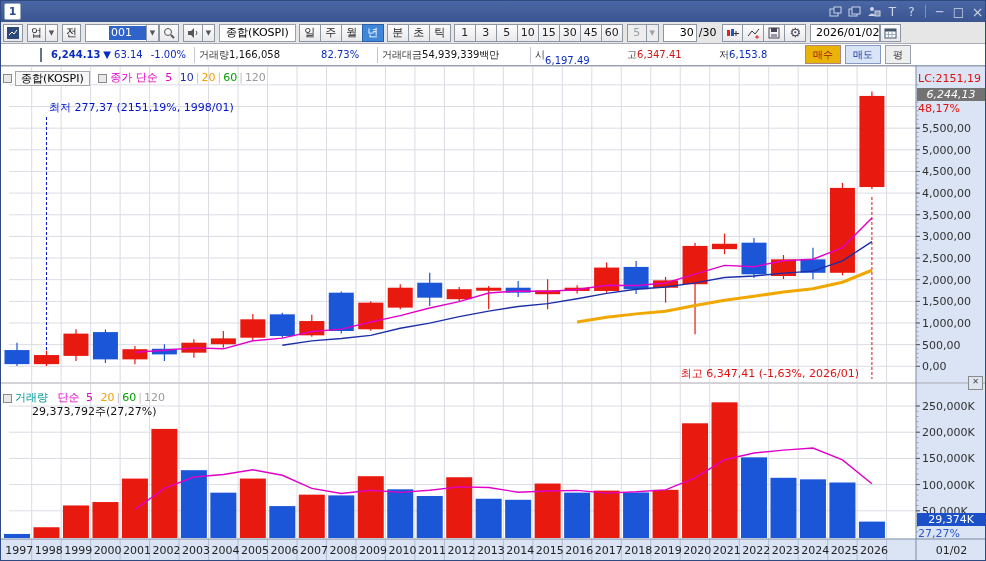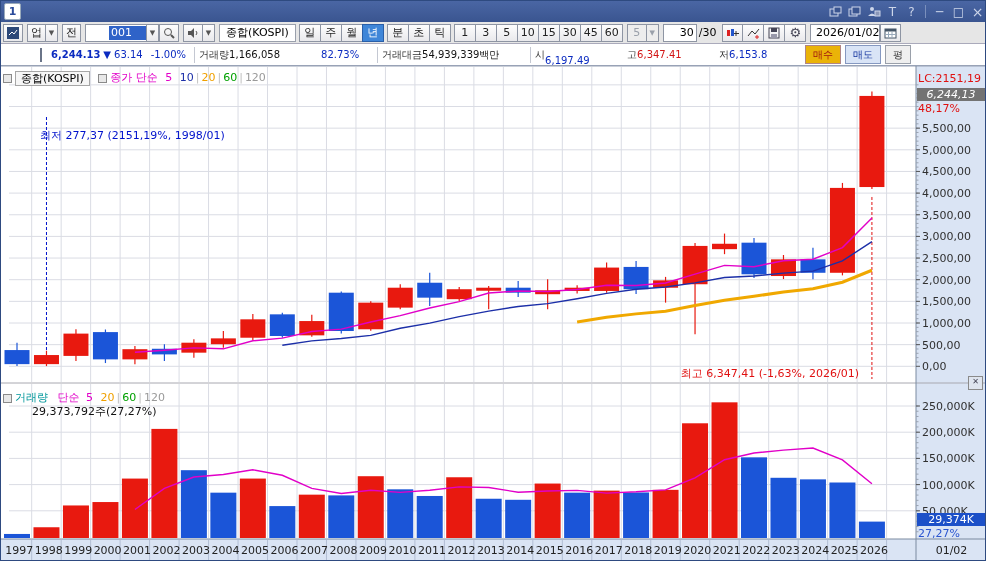--- a/index.html
+++ b/index.html
@@ -573,21 +573,21 @@
   <span class="qbtn sell">매도</span>
   <span class="qbtn flat">평</span>
 </div>
 
 <div class="ov" style="left:2px;top:69px;">
   <span class="psq"></span><span class="legendbox">종합(KOSPI)</span>
   <span class="psq" style="margin-left:5px;"></span><span class="c-ma5">종가 단순</span>
   <span class="c-ma5" style="margin-left:4px;">5</span><span class="lsep">&nbsp;</span><span class="c-ma10">10</span><span class="lsep">|</span><span class="c-ma20">20</span><span class="lsep">|</span><span class="c-ma60">60</span><span class="lsep">|</span><span class="c-ma120">120</span>
 </div>
 
-<div class="ov" style="left:39px;top:99px;color:#0012cc;margin-top:28px;">최저 277,37 (2151,19%, 1998/01)</div>
+<div class="ov" style="left:48px;top:99px;color:#0012cc;">최저 277,37 (2151,19%, 1998/01)</div>
 <div class="ov" style="right:126px;top:365px;color:#e01010;">최고 6,347,41 (-1,63%, 2026/01)</div>
 
 <div class="ov" style="left:917px;top:71px;color:#e01010;">LC:2151,19</div>
 <div class="axisbox" style="top:87px;background:#737373;font-style:italic;">6,244,13</div>
 <div class="ov" style="left:917px;top:101px;color:#e01010;">48,17%</div>
 
 <div class="ov" style="left:2px;top:389px;">
   <span class="psq"></span><span class="teal">거래량</span>
   <span class="c-ma5" style="margin-left:6px;">단순</span>
   <span class="c-ma5" style="margin-left:3px;">5</span><span class="lsep">&nbsp;</span><span class="c-ma20">20</span><span class="lsep">|</span><span class="c-ma60">60</span><span class="lsep">|</span><span class="c-ma120">120</span>

